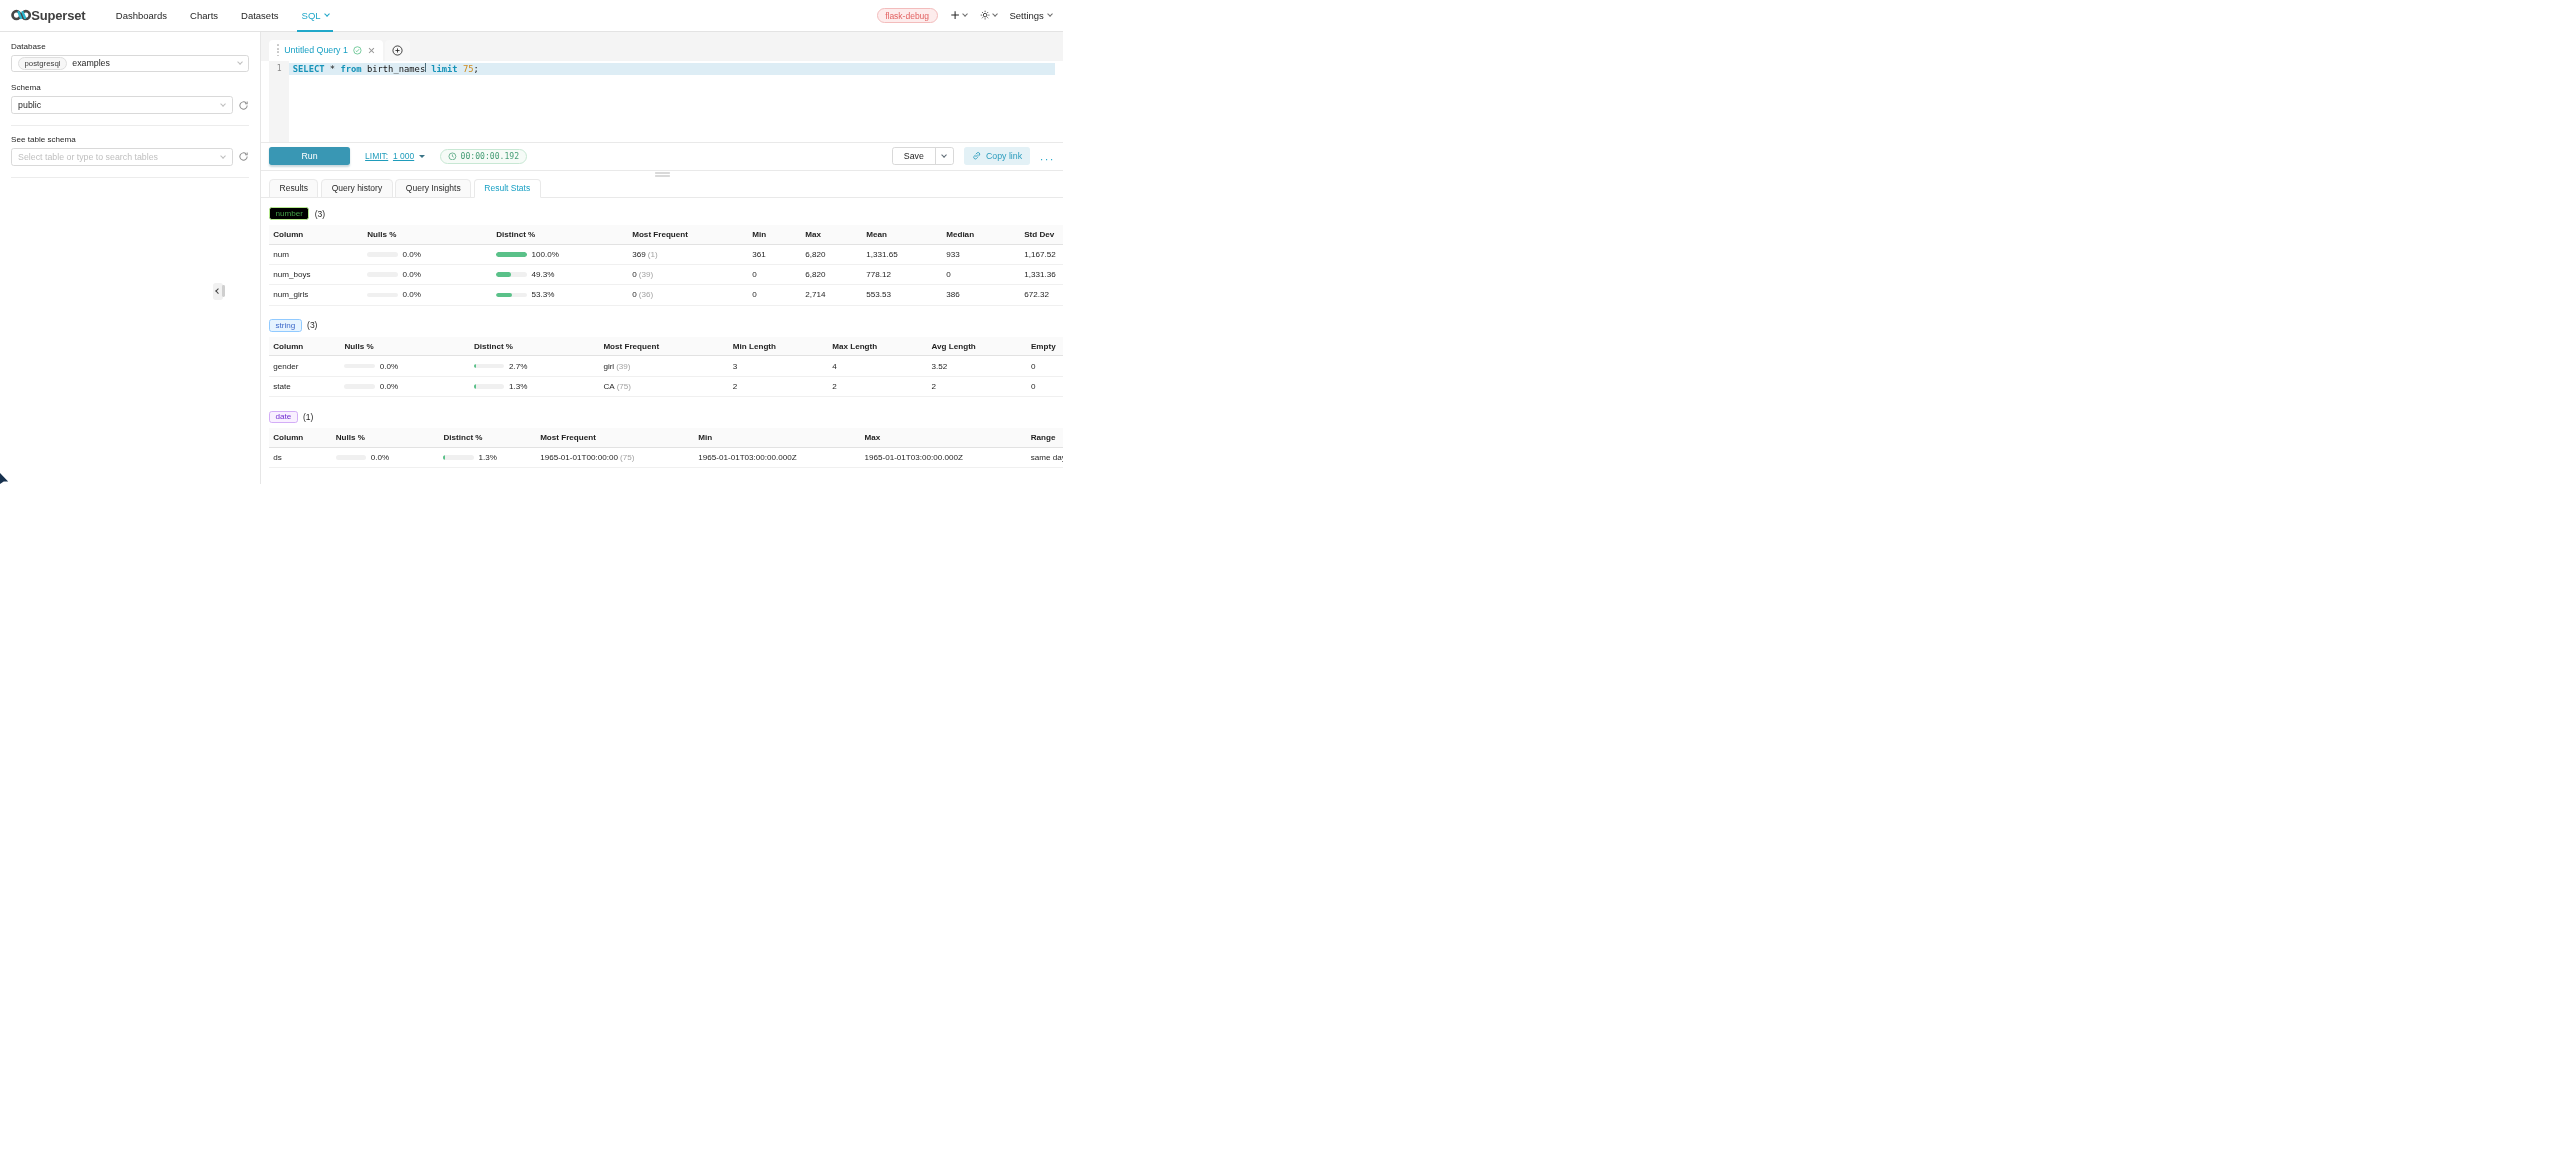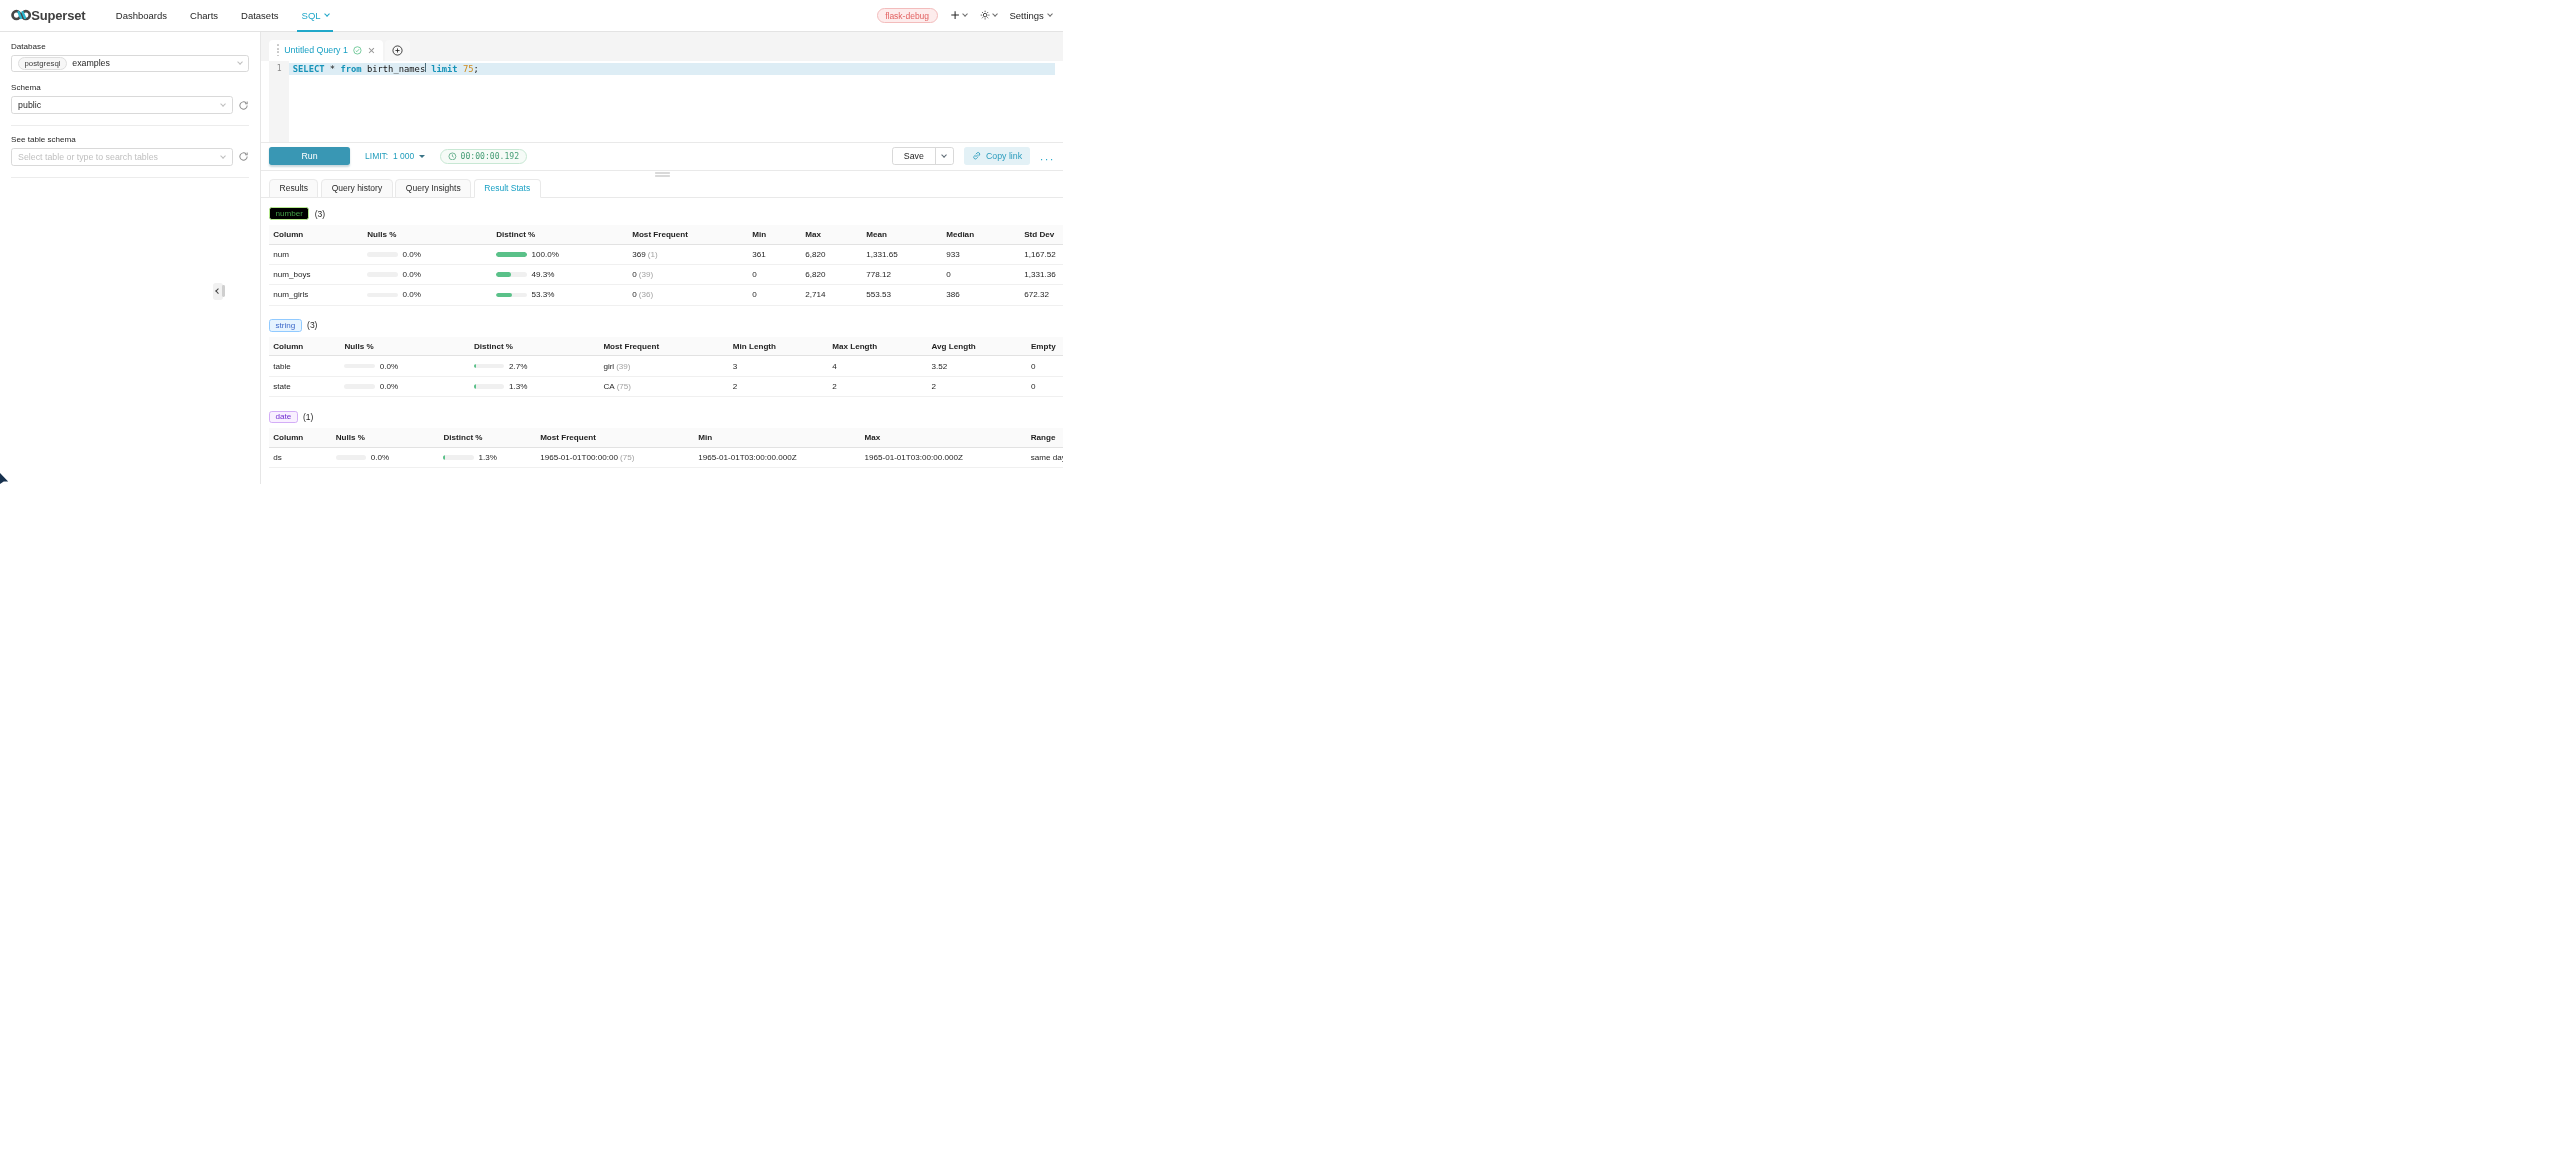--- a/index.html
+++ b/index.html
@@ -92,21 +92,21 @@
   .tok-pl { color:#131313; }
   .tok-num { color:#cf8b1d; }
   .cursor-caret { width:0.7px; height:8.8px; background:#4a6b78; display:inline-block; }
 
   .toolbar { height:28px; display:flex; align-items:center; padding:0 8.1px; border-bottom:0.7px solid #e9e9e9; background:#fff; }
   .run-btn {
     width:81px; height:17.6px; border:none; border-radius:2.7px; background:var(--run);
     color:#fff; font-size:8.8px; font-family:inherit; cursor:pointer;
     box-shadow:0 1.4px 2px rgba(40,100,120,.25);
   }
-  .limit { display:flex; align-items:center; gap:4.7px; margin-left:15px; color:#1f9cbb; font-size:8.5px; cursor:pointer; }
+  .limit { display:flex; align-items:center; gap:4.7px; margin-left:15px; color:#1f9cbb; font-size:8.5px; cursor:pointer;text-decoration:underline; }
   .tri { width:0; height:0; border-left:3.1px solid transparent; border-right:3.1px solid transparent; border-top:3.7px solid #3a7486; }
   .timer {
     margin-left:15px; height:15px; display:flex; align-items:center; gap:4.1px; padding:0 6.8px;
     border:0.7px solid #c8e8d4; background:#f6fbf7; border-radius:8.1px;
     font:8.1px "DejaVu Sans Mono", monospace; color:#459d75;
   }
   .tb-right { margin-left:auto; display:flex; align-items:flex-end; gap:9.5px; }
   .save-btn { display:flex; height:17.6px; border:0.7px solid #d9d9d9; border-radius:2.7px; background:#fff; cursor:pointer; }
   .save-main { padding:0 11px; display:flex; align-items:center; font-size:8.8px; color:#262626; }
   .save-caret { width:18.3px; border-left:0.7px solid #d9d9d9; display:flex; align-items:center; justify-content:center; color:#5f6b75; }
@@ -469,21 +469,21 @@
                   <th>Distinct %</th>
                   <th>Most Frequent</th>
                   <th>Min Length</th>
                   <th>Max Length</th>
                   <th>Avg Length</th>
                   <th>Empty</th>
                 </tr>
               </thead>
               <tbody>
                 <tr>
-                  <td>table</td>
+                  <td>gender</td>
                   <td>
                     <div class="bar-wrap">
                       <div class="bar">
                         <div class="fill" style="background: rgb(240, 240, 240); width: 0px;"></div>
                       </div>
                       <span>0.0%</span>
                     </div>
                   </td>
                   <td>
                     <div class="bar-wrap">

